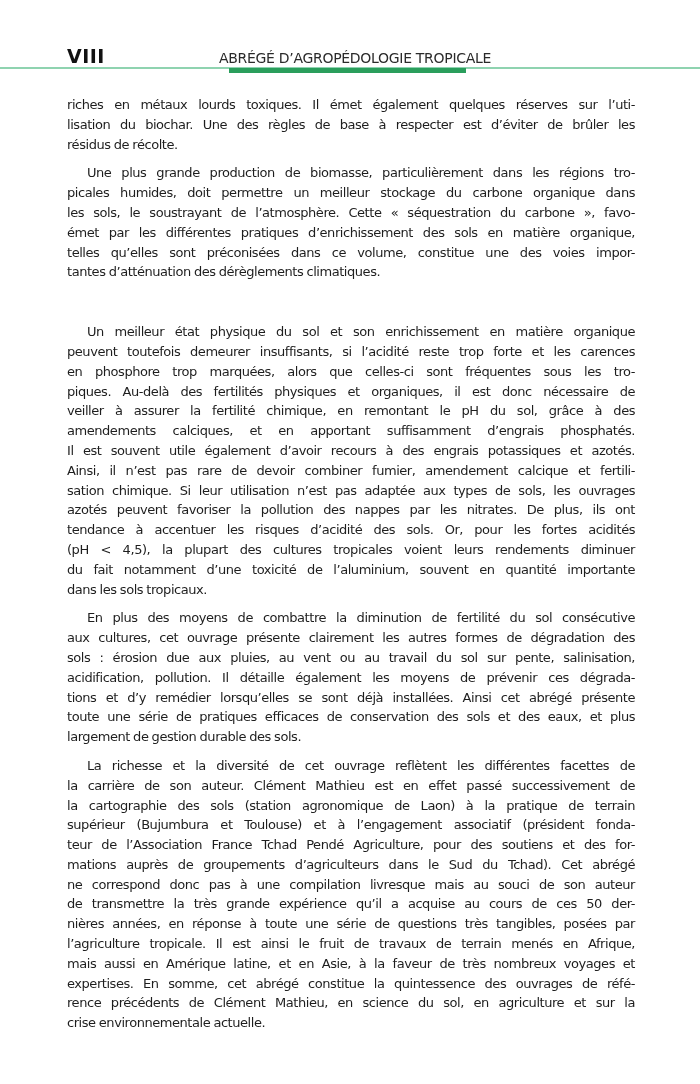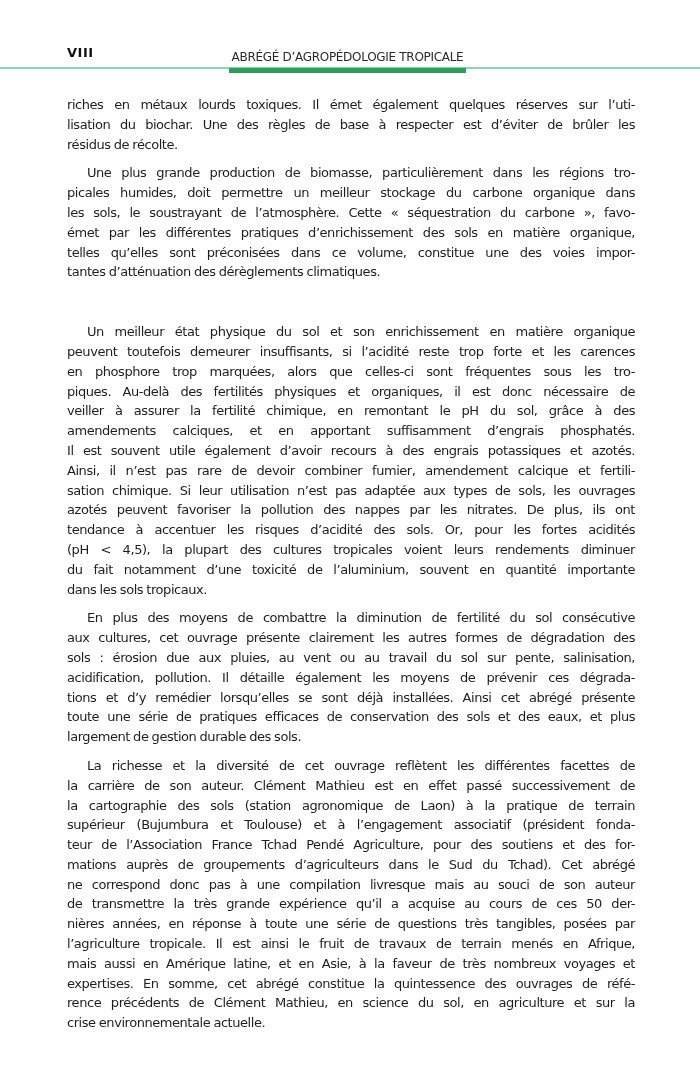--- a/index.html
+++ b/index.html
@@ -1,22 +1,22 @@
 <!DOCTYPE html>
 <html><head>
 <meta charset="utf-8">
 <style>
   html, body { margin: 0; padding: 0; background: #ffffff; }
   body { width: 700px; height: 1084px; position: relative; overflow: hidden;
          font-family: "DejaVu Sans", sans-serif; color: #1e1e1e; }
   .header { position: absolute; left: 0; top: 0; width: 700px; height: 80px; }
-  .page-num { position: absolute; left: 67px; top: 45px; font-size: 13px; font-weight: bold;
+  .page-num { position: absolute; left: 67px; top: 45px; font-size: 19px; font-weight: bold;
               letter-spacing: 0.5px; color: #111; font-family: "DejaVu Sans", sans-serif; }
-  .running-title { position: absolute; left: 229px; top: 50px; width: 237px; text-align: center;
-                   font-size: 12px; color: #2a2a2a; letter-spacing: -0.3px; white-space: nowrap;
+  .running-title { position: absolute; left: 219px; top: 50px; width: 237px; text-align: center;
+                   font-size: 14px; color: #2a2a2a; letter-spacing: -0.3px; white-space: nowrap;
                    font-family: "DejaVu Sans", sans-serif; }
   .rule-thin { position: absolute; left: 0; top: 67px; width: 700px; height: 2px; background: #8fd3b0; }
   .rule-thick { position: absolute; left: 229px; top: 68px; width: 237px; height: 5px; background: #2a9e5c; }
   .body-text { position: absolute; left: 67px; top: 95px; width: 568px;
                font-size: 13px; line-height: 19.8px; text-align: justify; hyphens: manual;
                font-family: "DejaVu Sans", sans-serif; letter-spacing: -0.45px; word-spacing: -0.5px; }
   .body-text p { margin: 0 0 9px 0; text-indent: 20px; }
   .body-text p.cont { text-indent: 0; }
   .ln { display: block; text-align: justify; text-align-last: justify; white-space: nowrap; }
   .ln.last { text-align-last: left; }

